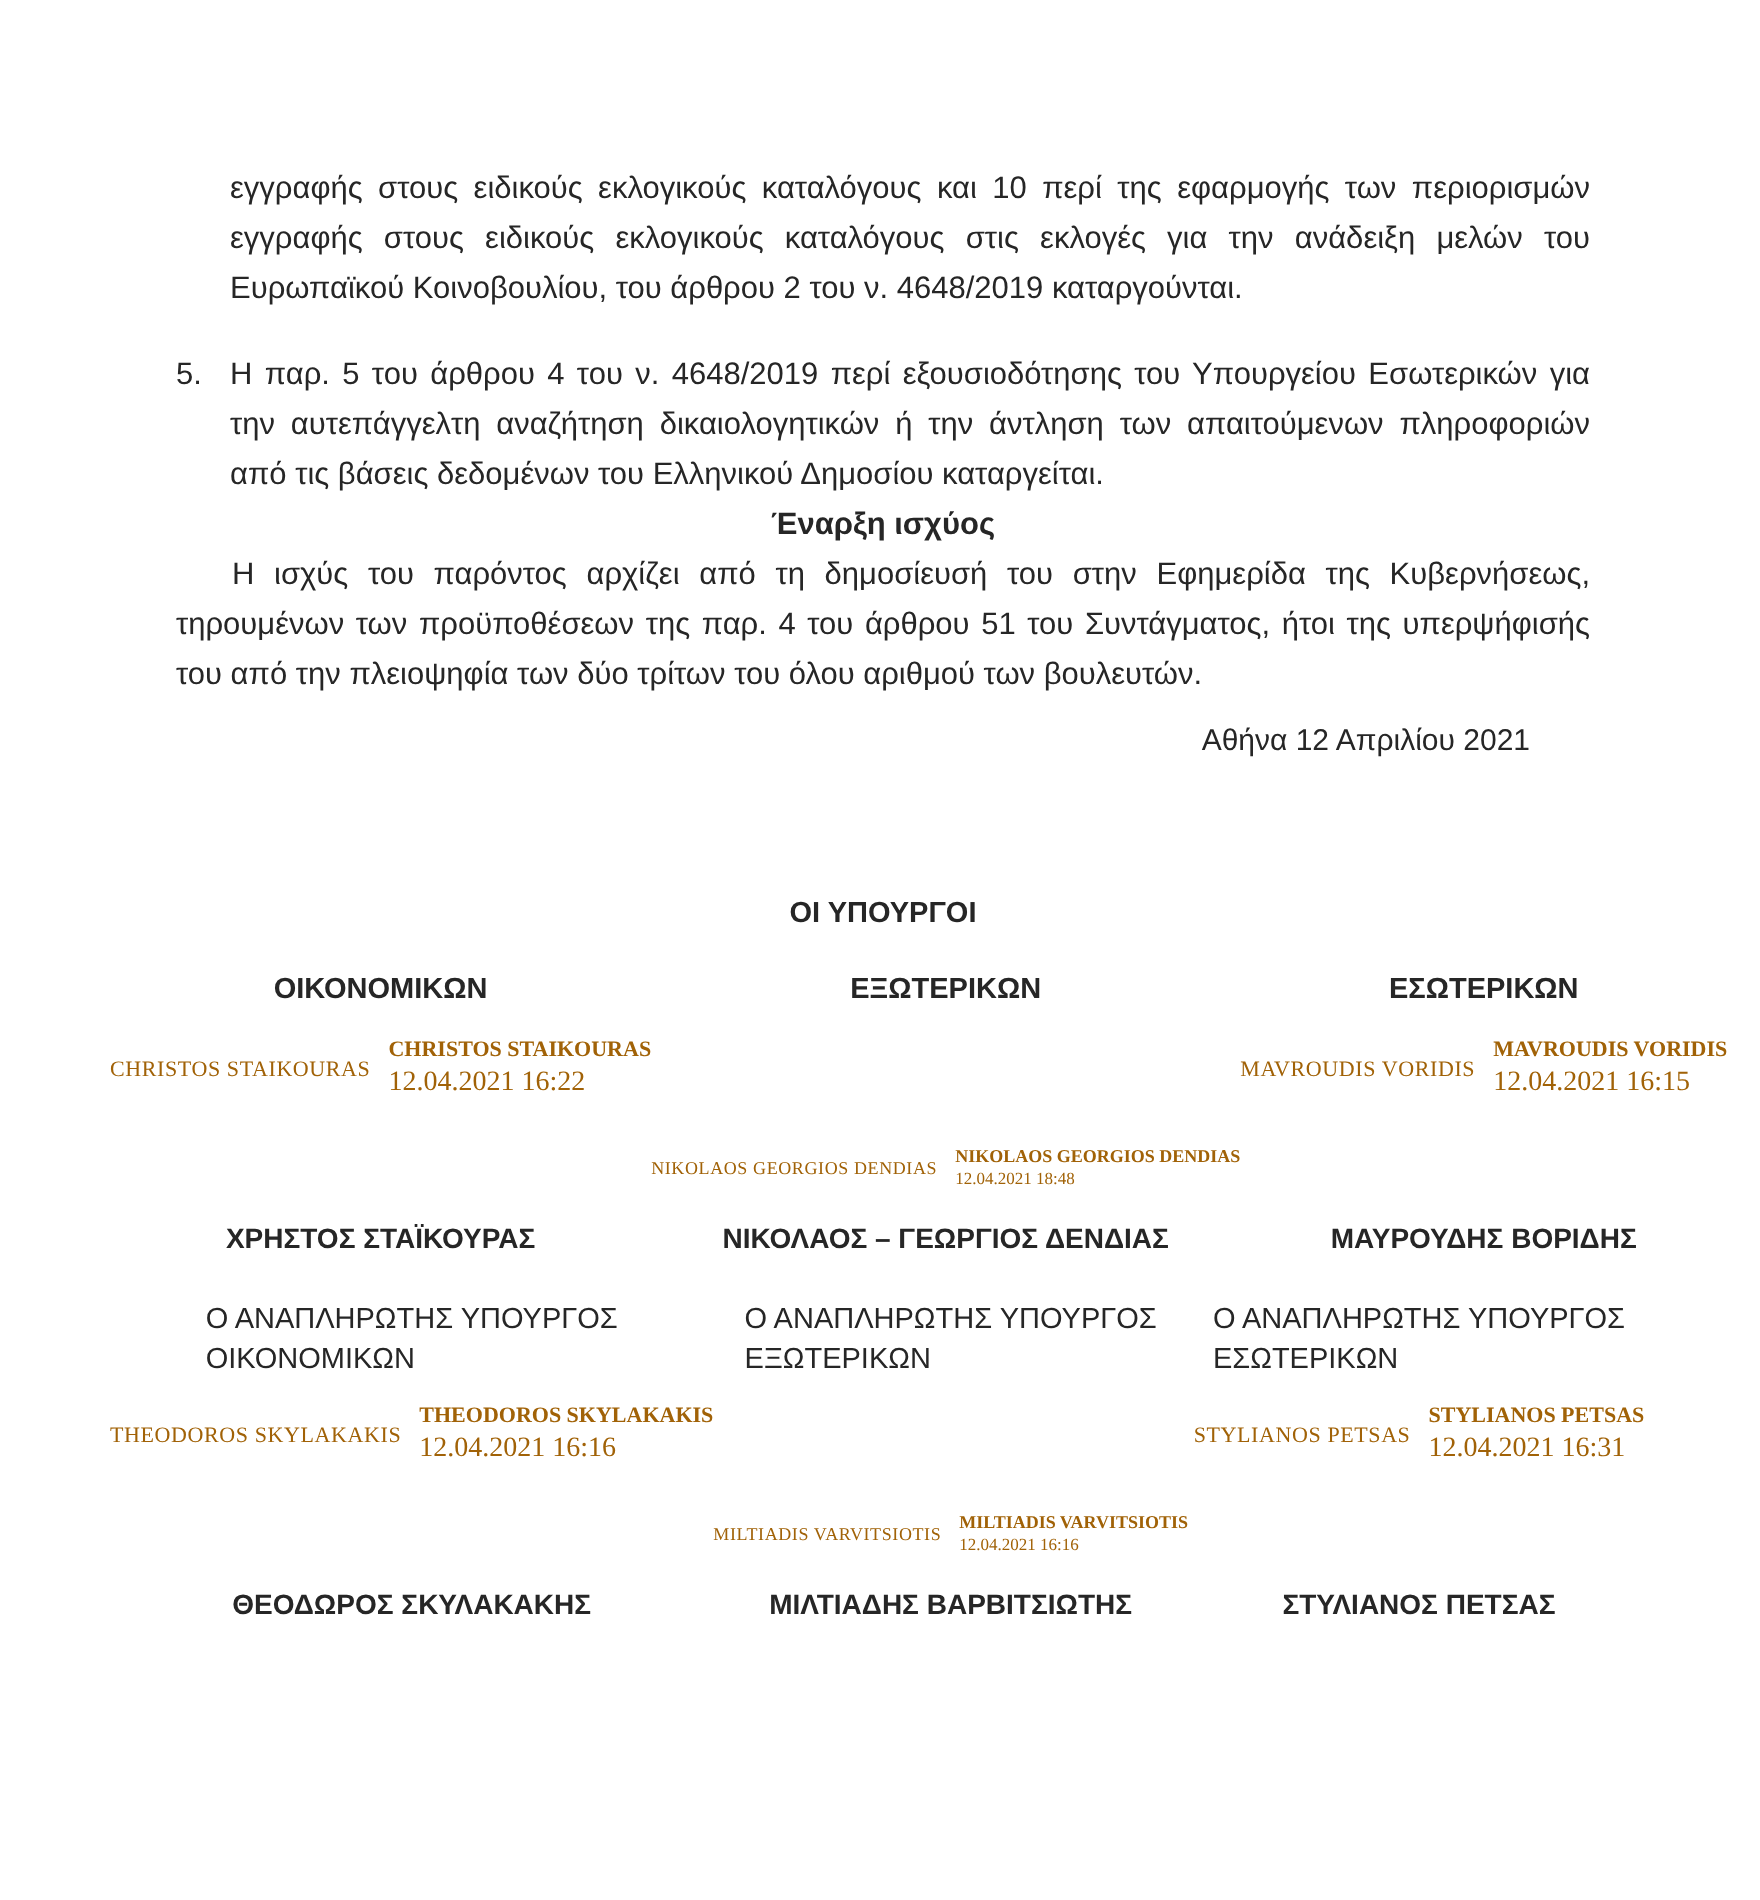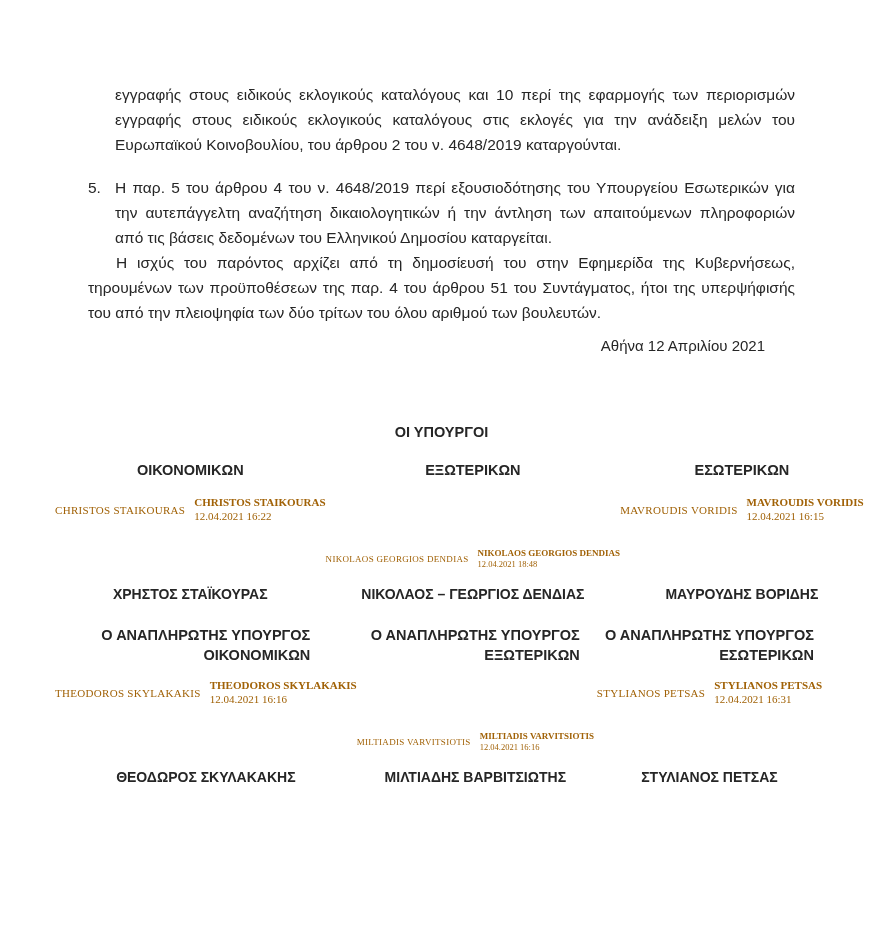--- a/index.html
+++ b/index.html
@@ -36,33 +36,33 @@
   .ministers-heading {
     text-align: center; font-weight: bold; font-size: 14.5px; margin-top: 66px;
   }
   .sig-grid {
     display: grid;
     grid-template-columns: 1fr 1fr 1fr;
     margin: 22px -30px 0 -33px; 
   }
   .col { display: flex; flex-direction: column; align-items: center; }
   .portfolio { font-weight: bold; font-size: 14.5px; height: 20px; text-align: center; }
-  .dtitle { font-weight: bold; font-size: 14.5px; line-height: 20px; height: 40px; text-align: right; }
+  .dtitle { font-weight: normal; font-size: 14.5px; line-height: 20px; height: 40px; text-align: left; }
   .dtitle span { display: block; }
   .slot { display: flex; align-items: center; justify-content: center; width: 100%; }
   .slot-a { height: 56px; }
   .slot-b { height: 42px; }
   .sig {
     display: flex; align-items: center; gap: 9px;
     font-family: "Liberation Serif", serif; color: #a16207; white-space: nowrap;
   }
   .sig .printed { font-size: 11px; letter-spacing: 0.3px; }
   .sig .stamp { display: flex; flex-direction: column; line-height: 1.25; }
   .sig .stamp .sname { font-size: 11px; font-weight: bold; }
-  .sig .stamp .sdt { font-size: 11px; }
+  .sig .stamp .sdt { font-size: 14px; }
   .sig.small .printed { font-size: 9px; }
   .sig.small .stamp .sname { font-size: 9px; }
   .sig.small .stamp .sdt { font-size: 8.5px; }
   .gname {
     font-weight: bold; font-size: 14px; line-height: 21px;
     max-width: 225px; margin-top: 4px;
   }
   .deputy-grid { margin-top: 20px; }
 </style>
 </head>
@@ -70,20 +70,21 @@
 
 <div class="page">
 
   <div class="bodytext para-cont">εγγραφής στους ειδικούς εκλογικούς καταλόγους και 10 περί της εφαρμογής των περιορισμών εγγραφής στους ειδικούς εκλογικούς καταλόγους στις εκλογές για την ανάδειξη μελών του Ευρωπαϊκού Κοινοβουλίου, του άρθρου 2 του ν. 4648/2019 καταργούνται.</div>
 
   <div class="bodytext list-item">
     <div class="list-num">5.</div>
     <div class="list-text">Η παρ. 5 του άρθρου 4 του ν. 4648/2019 περί εξουσιοδότησης του Υπουργείου Εσωτερικών για την αυτεπάγγελτη αναζήτηση δικαιολογητικών ή την άντληση των απαιτούμενων πληροφοριών από τις βάσεις δεδομένων του Ελληνικού Δημοσίου καταργείται.</div>
   </div>
 
+  <div class="article-subhead">Έναρξη ισχύος</div>
   <div class="bodytext article-body">Η ισχύς του παρόντος αρχίζει από τη δημοσίευσή του στην Εφημερίδα της Κυβερνήσεως, τηρουμένων των προϋποθέσεων της παρ. 4 του άρθρου 51 του Συντάγματος, ήτοι της υπερψήφισής του από την πλειοψηφία των δύο τρίτων του όλου αριθμού των βουλευτών.</div>
 
   <div class="dateline">Αθήνα 12 Απριλίου 2021</div>
 
   <div class="ministers-heading">ΟΙ ΥΠΟΥΡΓΟΙ</div>
 
   <div class="sig-grid">
 
     <div class="col">
       <div class="portfolio">ΟΙΚΟΝΟΜΙΚΩΝ</div>

